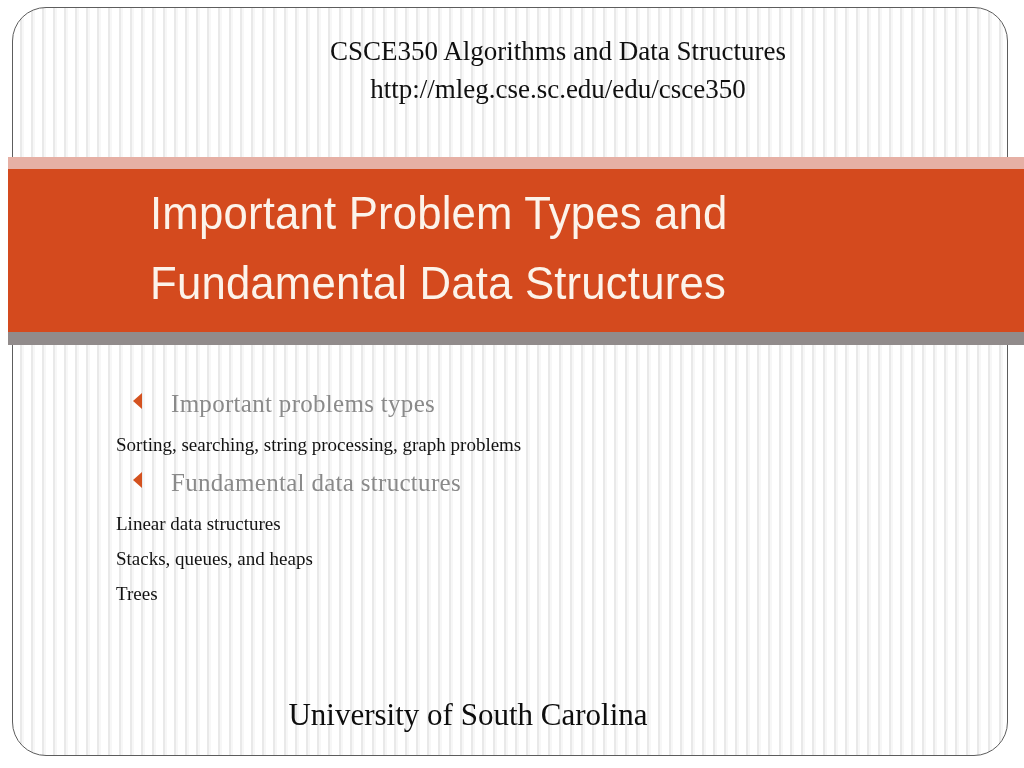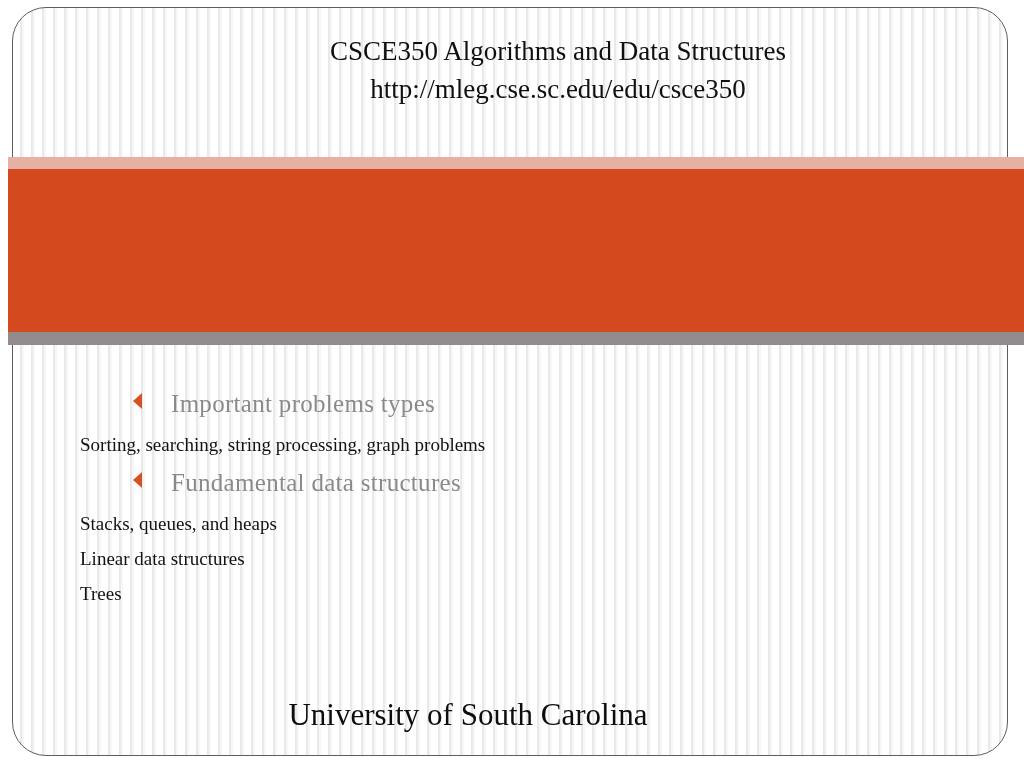--- a/index.html
+++ b/index.html
@@ -120,20 +120,21 @@
     display: flex;
     align-items: baseline;
   }
   .bullet-row.level1 {
     padding-left: 133px;
     margin-bottom: 1px;
   }
   .bullet-row.level2 {
     padding-left: 80px;
     margin-bottom: 2px;
+    margin-left: 36px;
   }
   .marker {
     width: 38px;
     flex: 0 0 38px;
     color: #d4521f;
     font-size: 17px;
     line-height: 40px;
     position: relative;
     top: -3px;
   }
@@ -185,43 +186,47 @@
 
   <div id="header">
     <div class="header-line">CSCE350 Algorithms and Data Structures</div>
     <div class="header-line">http://mleg.cse.sc.edu/edu/csce350</div>
   </div>
 
   <div id="banner-pink"></div>
   <div id="banner-orange"></div>
   <div id="banner-gray"></div>
 
+  <div id="title-block">
+    <div class="title-line">Important Problem Types and</div>
+    <div class="title-line">Fundamental Data Structures</div>
+  </div>
 
   <div id="body">
 
     <div class="bullet-row level1">
       <span class="marker"><span class="marker-tri"></span></span>
       <span class="bullet-text-l1">Important problems types</span>
     </div>
 
     <div class="bullet-row level2">
       <span class="bullet-text-l2">Sorting, searching, string processing, graph problems</span>
     </div>
 
     <div class="bullet-row level1">
       <span class="marker"><span class="marker-tri"></span></span>
       <span class="bullet-text-l1">Fundamental data structures</span>
     </div>
 
     <div class="bullet-row level2">
+      <span class="bullet-text-l2">Linear data structures</span>
+    </div>
+
+    <div class="bullet-row level2">
       <span class="bullet-text-l2">Stacks, queues, and heaps</span>
-    </div>
-
-    <div class="bullet-row level2">
-      <span class="bullet-text-l2">Linear data structures</span>
     </div>
 
 
     <div class="bullet-row level2">
       <span class="bullet-text-l2">Trees</span>
     </div>
 
   </div>
 
   <div id="footer">

